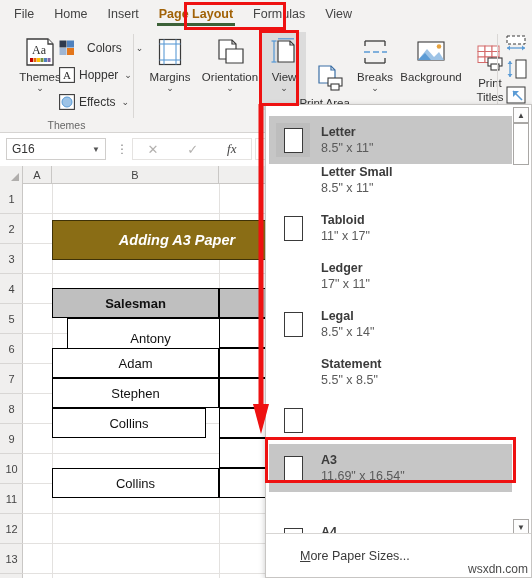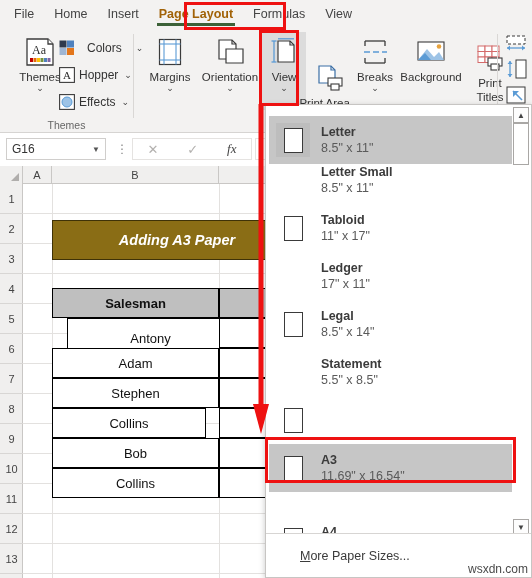--- a/index.html
+++ b/index.html
@@ -448,21 +448,20 @@
 
       <div class="tcell" style="left:29px; top:164px; width:167px; height:30px;">Adam</div>
       <div class="tcell" style="left:196px; top:164px; width:85px; height:30px;"></div>
 
       <div class="tcell" style="left:29px; top:194px; width:167px; height:30px;">Stephen</div>
       <div class="tcell" style="left:196px; top:194px; width:85px; height:30px;"></div>
 
       <div class="tcell" style="left:29px; top:224px; width:154px; height:30px;">Collins</div>
       <div class="tcell" style="left:196px; top:224px; width:85px; height:30px;"></div>
 
-      <div class="tcell" style="left:29px; top:254px; width:167px; height:30px;">Bob</div>
       <div class="tcell" style="left:196px; top:254px; width:85px; height:30px;"></div>
 
       <div class="tcell" style="left:29px; top:284px; width:167px; height:30px;">Collins</div>
       <div class="tcell" style="left:196px; top:284px; width:85px; height:30px;"></div>
     </div>
   </div>
 
   <div class="dropdown">
     <div class="ddlist">
 

